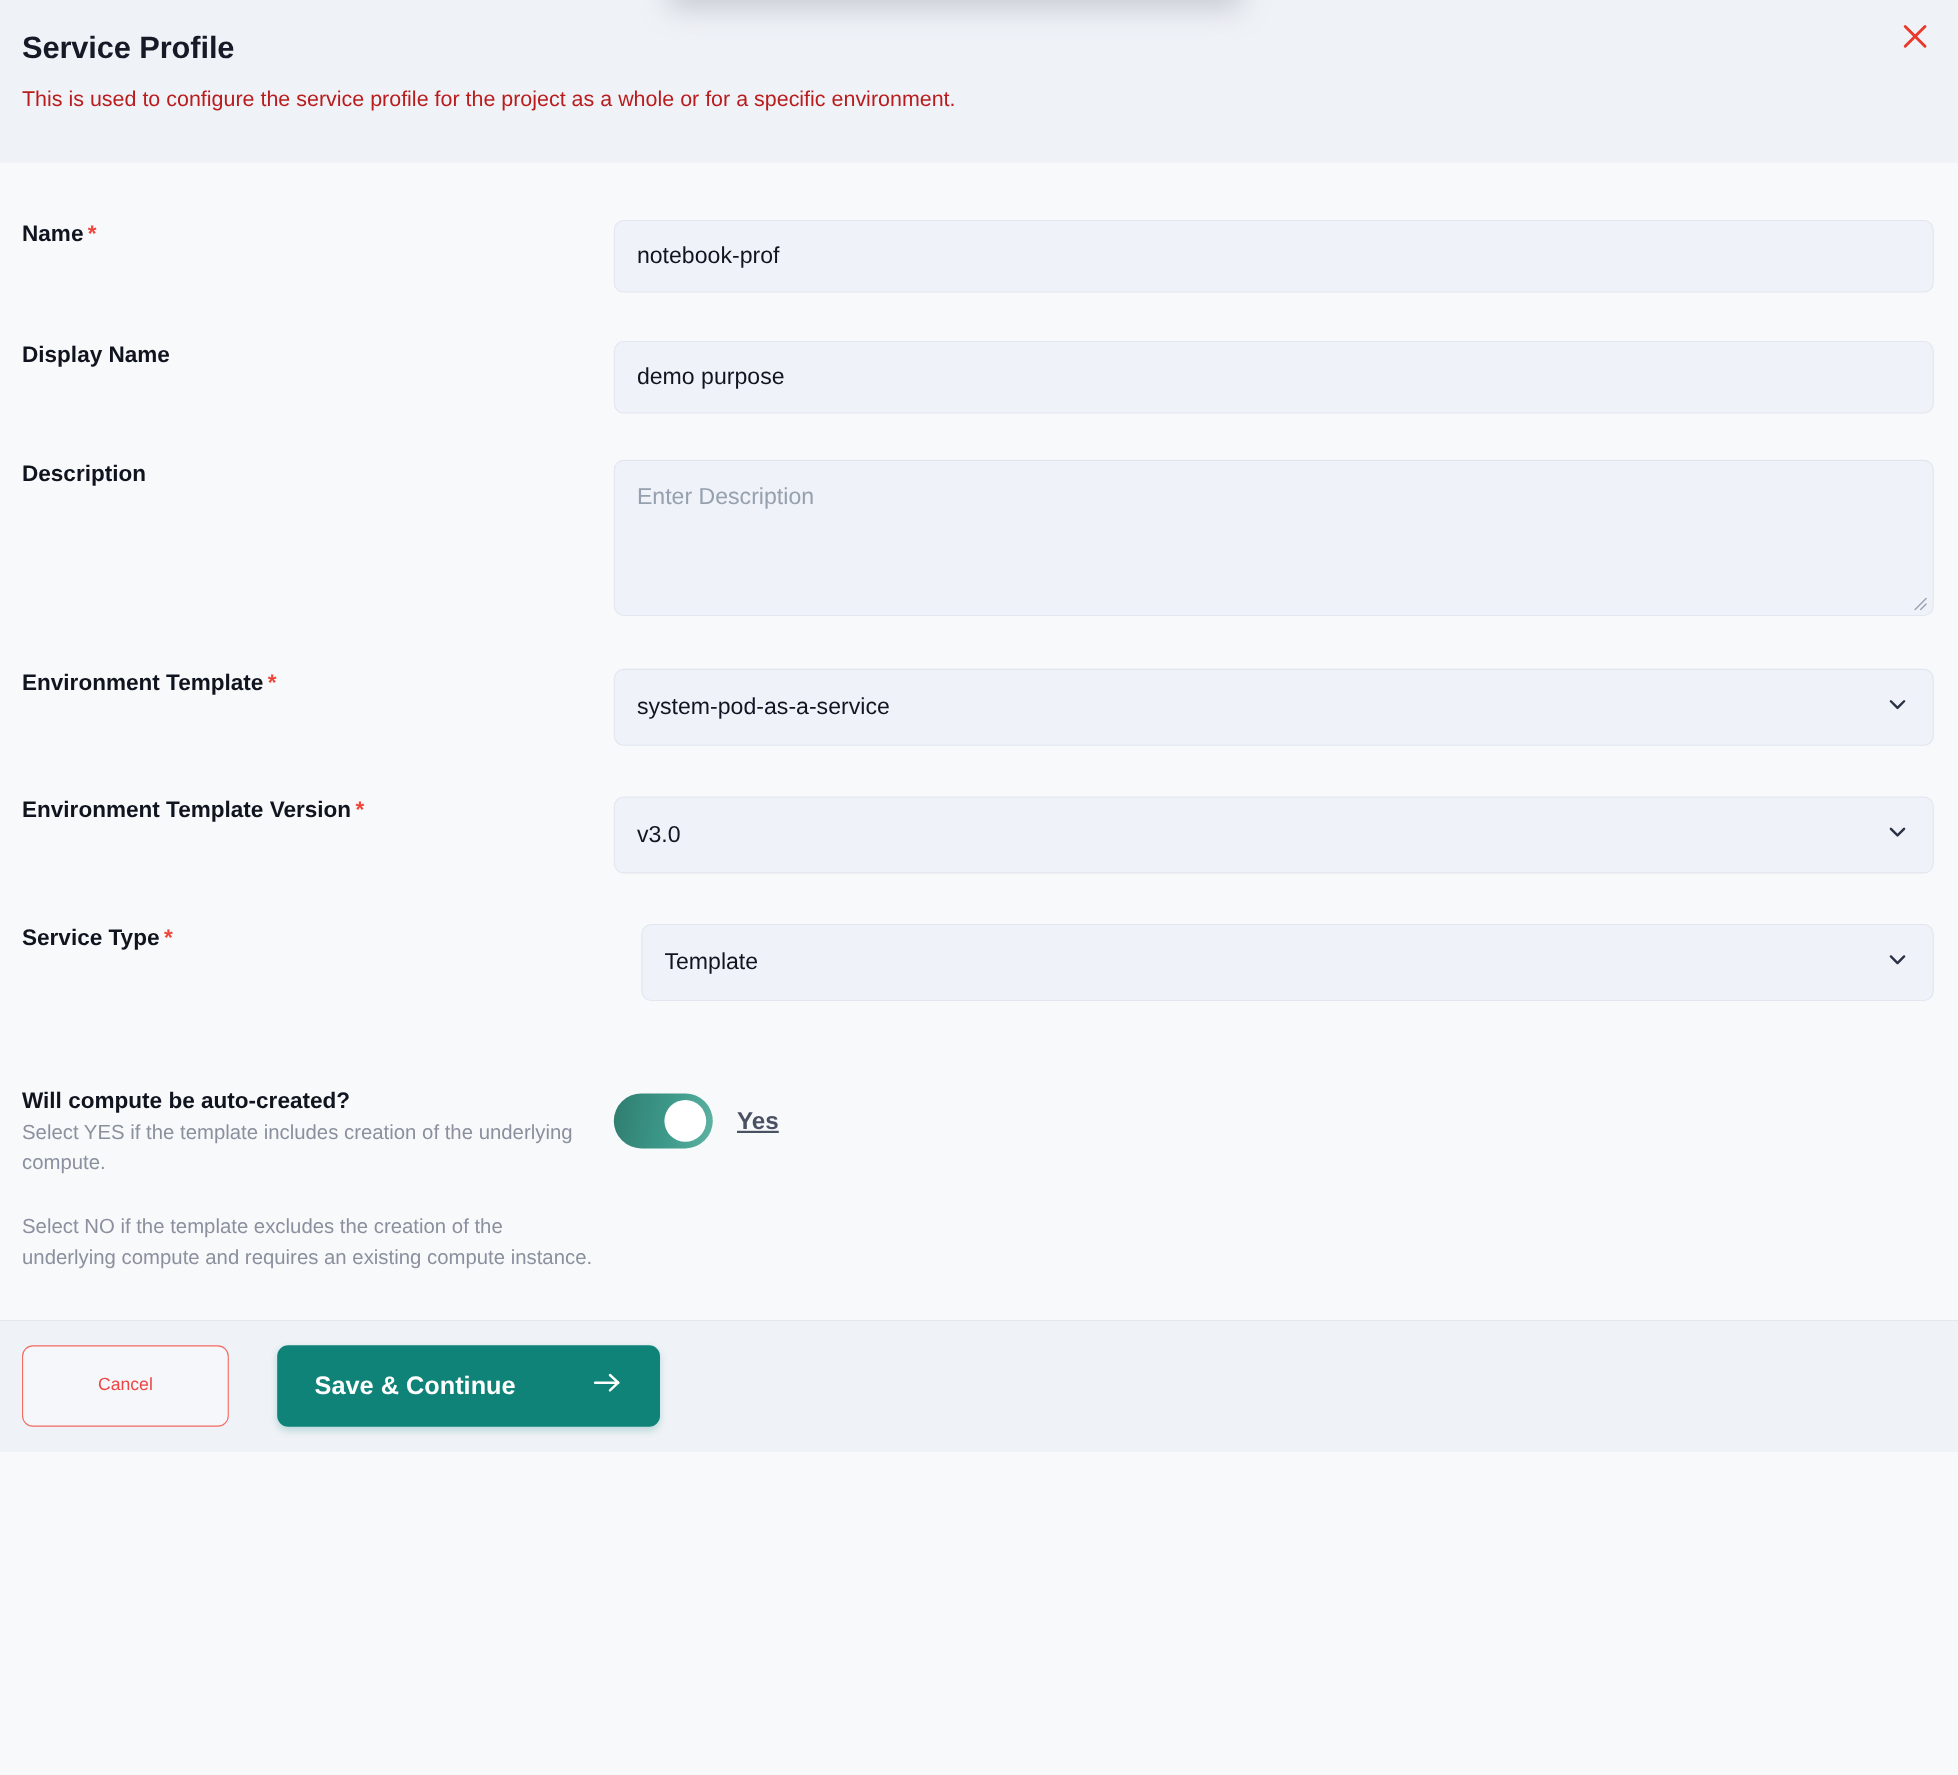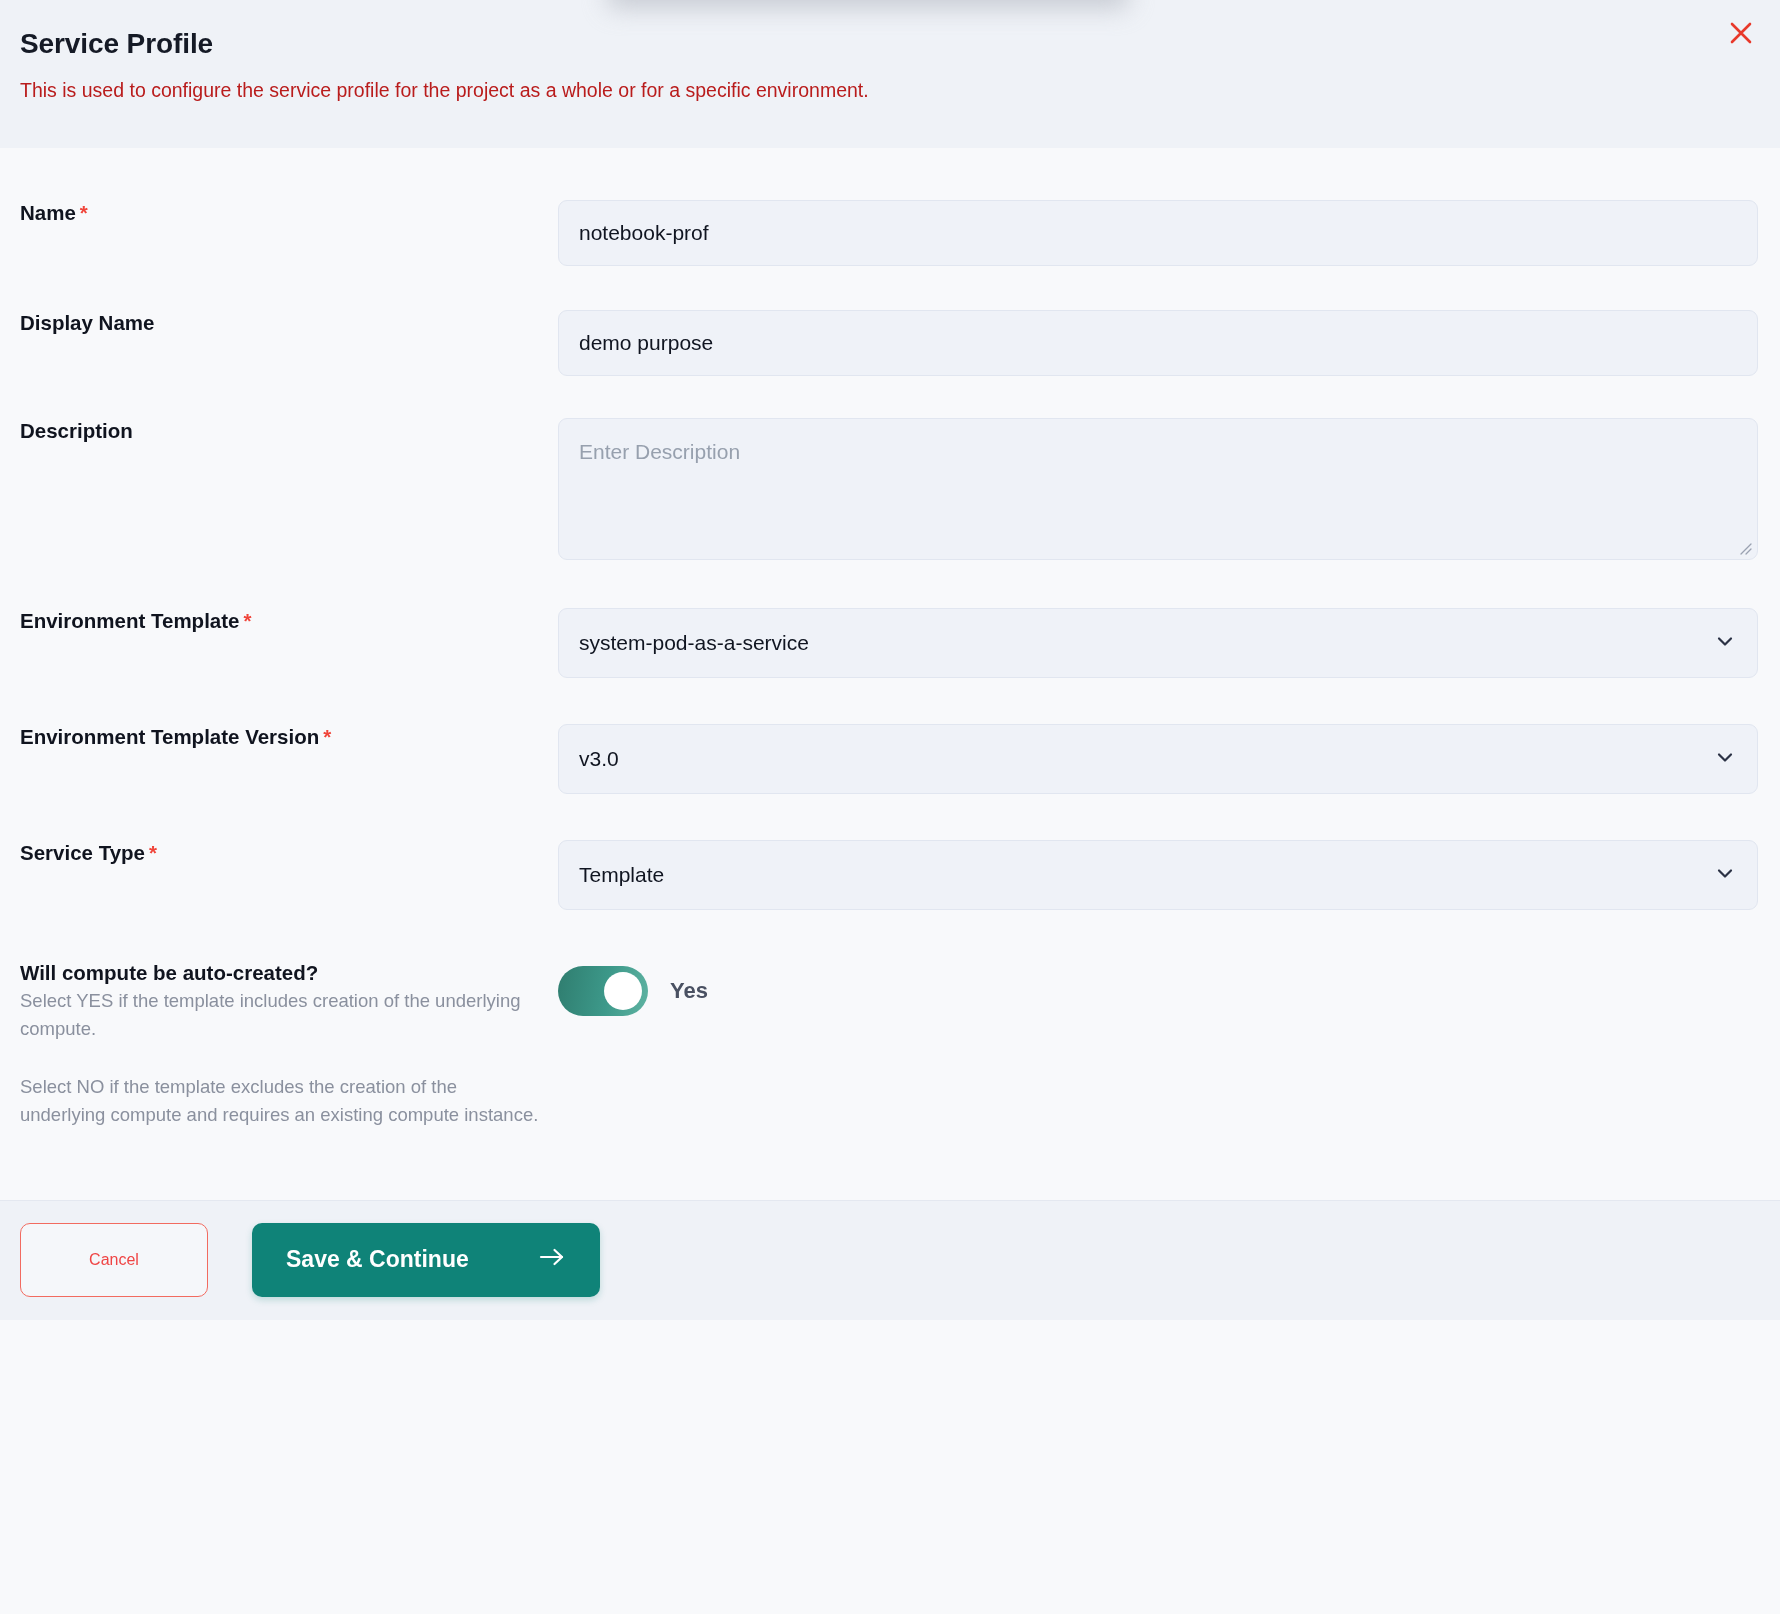--- a/index.html
+++ b/index.html
@@ -210,20 +210,21 @@
     left: 46px;
     width: 38px;
     height: 38px;
     border-radius: 50%;
     background: #ffffff;
   }
   .toggle-label {
     font-size: 22px;
     font-weight: 700;
     color: #4a5162;
+    text-decoration: underline;
   }
 
   
   .modal-footer {
     flex: 0 0 auto;
     background: #eff2f7;
     border-top: 1px solid #e4e8f0;
     padding: 22px 20px 24px 20px;
     display: flex;
     align-items: center;
@@ -263,21 +264,21 @@
     box-shadow: 0 3px 7px rgba(15,131,120,.22);
   }
   .btn-save .arrow { display: block; }
 
   
   .r-name   { margin-bottom: 44px; }
   .r-disp   { margin-bottom: 42px; }
   .r-desc   { margin-bottom: 48px; }
   .r-envt   { margin-bottom: 46px; }
   .r-envv   { margin-bottom: 46px; }
-  .r-svct   { margin-bottom: 50px; }
+  .r-svct   { margin-bottom: 78px; gap: 25px; }
 </style>
 </head>
 <body>
 
 <div class="modal">
 
   <div class="top-shadow"></div>
 
   <div class="modal-header">
     <div class="modal-title">Service Profile</div>

